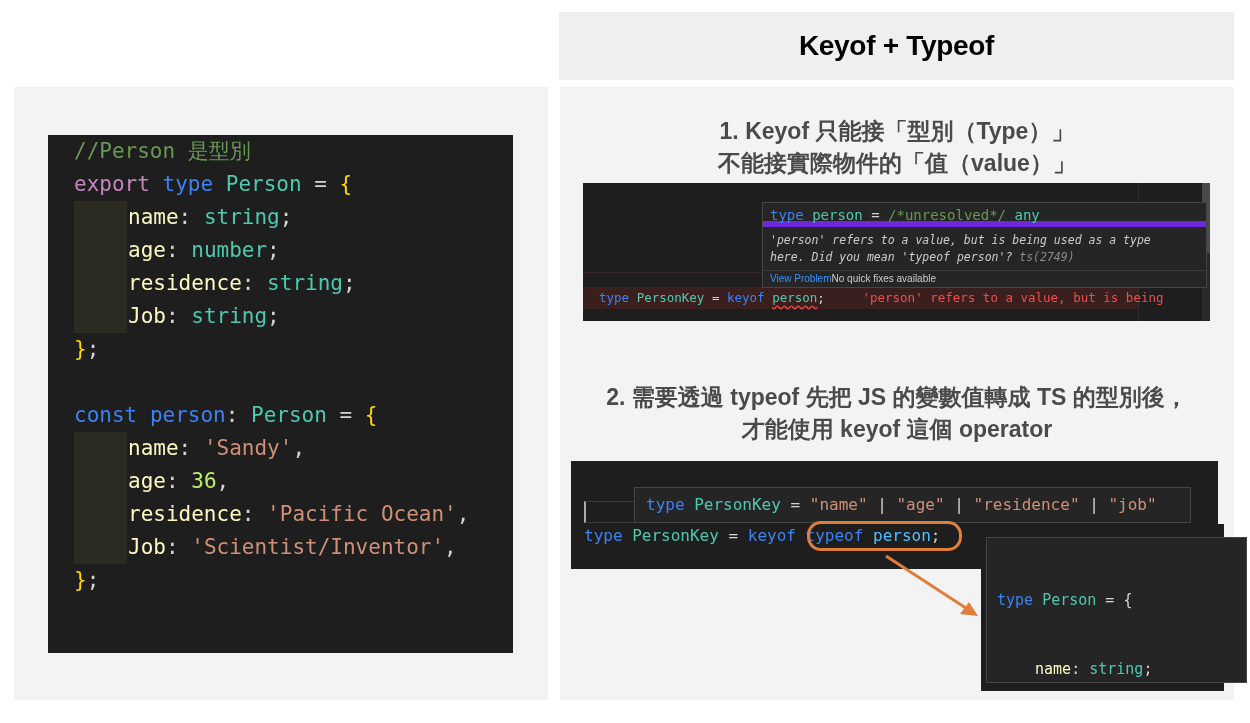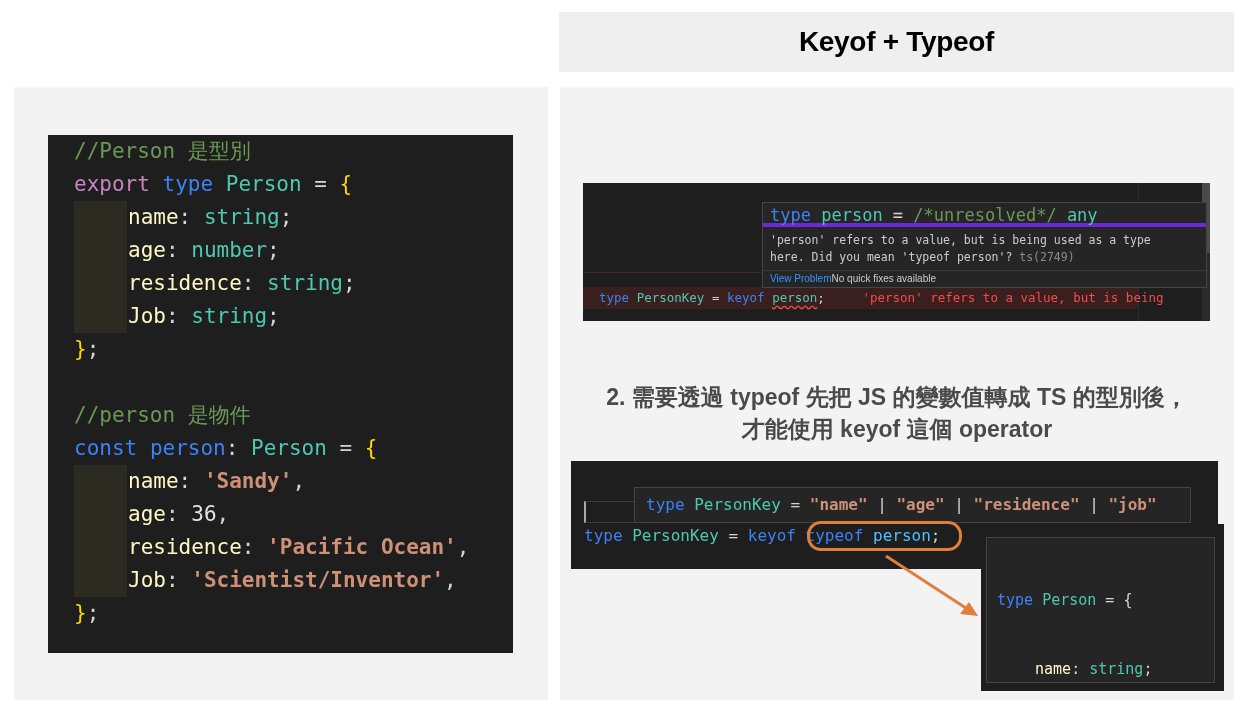--- a/index.html
+++ b/index.html
@@ -1,21 +1,21 @@
 <!DOCTYPE html>
 <html><head>
 <meta charset="utf-8">
 <style>
   * { box-sizing: border-box; margin: 0; padding: 0; }
   html, body { width: 1250px; height: 723px; background: #ffffff; overflow: hidden; }
   body { position: relative; font-family: "Liberation Sans", "DejaVu Sans", sans-serif; }
 
   .panel { position: absolute; background: #f3f3f3; }
   #left-panel { left: 14px; top: 87px; width: 534px; height: 613px; }
-  #header-box { left: 559px; top: 12px; width: 675px; height: 60px; background: #efefef;
+  #header-box { left: 559px; top: 12px; width: 675px; height: 68px; background: #efefef;
     display: flex; align-items: center; justify-content: center; }
   #header-box h1 { font-size: 28px; font-weight: bold; color: #000; letter-spacing: -0.3px; }
   #right-panel { left: 560px; top: 87px; width: 674px; height: 613px; }
 
   .mono { font-family: "DejaVu Sans Mono", "Liberation Mono", monospace; }
 
   
   #left-code { position: absolute; left: 48px; top: 135px; width: 465px; height: 518px;
     background: #1e1e1e; padding-top: 0; }
   .cline { position: relative; height: 33px; line-height: 33px; font-size: 21px; white-space: pre; padding-left: 26px; }
@@ -23,88 +23,91 @@
   .cline.indent::before { content: ""; position: absolute; left: 26px; top: 0; width: 53px; height: 33px; background: #2b2b22; }
   .gap { height: 33px; }
 
   .c-comment { color: #6a9955; }
   .c-kw { color: #c586c0; }
   .c-blue { color: #3b82f6; }
   .c-type { color: #4ec9b0; }
   .c-prop { color: #fef9c3; }
   .c-punct { color: #d4d4d4; }
   .c-brace { color: #ffd700; }
-  .c-str { color: #ce9178; font-weight: bold; }
-  .c-num { color: #e5e5e5; }
+  .c-str { color: #ce9178; }
+  .c-num { color: #bef264; }
   .c-var { color: #4fc1ff; }
   .c-err { color: #f14c4c; }
   .c-gray { color: #8b8b8b; }
 
   .section-title { position: absolute; left: 0; width: 674px; text-align: center;
     font-weight: bold; color: #4a4a4a; font-size: 23px; line-height: 32px; }
   #title-1 { top: 28px; }
   #title-2 { top: 282px; margin-top: 12px; }
 
   
   #shot1 { position: absolute; left: 583px; top: 183px; width: 627px; height: 138px; background: #1e1e1e; overflow: hidden; }
   #shot1 .scroll-track { position: absolute; right: 0; top: 0; width: 8px; height: 138px; background: #2a2a2a; }
   #shot1 .scroll-thumb { position: absolute; right: 0; top: 0; width: 8px; height: 70px; background: #4a4a4a; }
   #shot1 .ruler { position: absolute; left: 555px; top: 0; width: 1px; height: 138px; background: #2c2c2c; }
   #shot1 .err-line { position: absolute; left: 0; top: 104px; width: 555px; height: 22px; background: #3a1f1f; }
   #shot1 .err-line-top { position: absolute; left: 0; top: 89px; width: 555px; height: 15px; border-top: 1px solid #3a2a2a; }
   #shot1 .code-line { position: absolute; left: 16px; top: 104px; font-size: 12.5px; line-height: 22px; white-space: pre; }
   #shot1 .squiggle { text-decoration: underline wavy #f14c4c; text-underline-offset: 3px; }
   #hover1 { position: absolute; left: 762px; top: 202px; width: 445px; height: 86px; background: #252526;
     border: 1px solid #454545; }
-  #hover1 .sig { height: 24px; line-height: 24px; padding-left: 7px; font-size: 17px; border-bottom: 4px solid #6d28d9; white-space: pre; }
-  #hover1 .msg { padding: 5px 7px 0 7px; font-size: 11.5px; line-height: 17px; color: #cccccc; white-space: pre; height: 43px; }
+  #hover1 .sig { height: 24px; line-height: 24px; padding-left: 7px; font-size: 14px; border-bottom: 6px solid #6d28d9; white-space: pre; }
+  #hover1 .msg { padding: 5px 7px 0 7px; font-size: 11.5px; line-height: 17px; color: #cccccc; white-space: pre; height: 43px; font-style: italic; }
   #hover1 .actions { height: 18px; line-height: 16px; padding-left: 7px; border-top: 1px solid #3a3a3a; font-size: 10px; color: #cccccc; }
   #hover1 .link { color: #3794ff; }
 
   
   #shot2 { position: absolute; left: 571px; top: 461px; width: 647px; height: 108px; background: #1e1e1e; }
   #shot2 .cursor-box { position: absolute; left: 13px; top: 40px; width: 52px; height: 22px; border: 1px solid #3c3c3c; border-left: 2px solid #aaaaaa; border-right: none; }
   #hover2a { position: absolute; left: 634px; top: 487px; width: 557px; height: 36px; background: #252526; border: 1px solid #454545;
     font-size: 16px; line-height: 34px; padding-left: 11px; white-space: pre; }
   #shot2-code { position: absolute; left: 584px; top: 524px; font-size: 16px; line-height: 24px; white-space: pre; text-align: right; }
   #highlight-oval { position: absolute; left: 807px; top: 521px; width: 155px; height: 30px;
     border: 3px solid #e07e3c; border-radius: 14px; }
   #arrow { position: absolute; left: 880px; top: 552px; width: 110px; height: 70px; overflow: visible; }
   #hover2b-outer { position: absolute; left: 981px; top: 524px; width: 243px; height: 167px; background: #1e1e1e; }
-  #hover2b { position: absolute; left: 986px; top: 537px; width: 229px; height: 146px; background: #252526; border: 1px solid #454545;
+  #hover2b { position: absolute; left: 986px; top: 537px; width: 261px; height: 146px; background: #252526; border: 1px solid #454545;
     padding: 5px 0 12px 10px; font-size: 15px; line-height: 23px; white-space: pre; }
   #hover2b .in { padding-left: 38px; }
 </style>
 </head>
 <body>
 
 <div id="header-box" class="panel">
   <h1>Keyof + Typeof</h1>
 </div>
 
 <div id="left-panel" class="panel"></div>
 <div id="left-code" class="mono">
   <div class="cline"><span class="c-comment">//Person 是型別</span></div>
   <div class="cline"><span class="c-kw">export</span> <span class="c-blue">type</span> <span class="c-type">Person</span><span class="c-punct"> = </span><span class="c-brace">{</span></div>
   <div class="cline indent"><span class="c-prop">name</span><span class="c-punct">: </span><span class="c-type">string</span><span class="c-punct">;</span></div>
   <div class="cline indent"><span class="c-prop">age</span><span class="c-punct">: </span><span class="c-type">number</span><span class="c-punct">;</span></div>
   <div class="cline indent"><span class="c-prop">residence</span><span class="c-punct">: </span><span class="c-type">string</span><span class="c-punct">;</span></div>
   <div class="cline indent"><span class="c-prop">Job</span><span class="c-punct">: </span><span class="c-type">string</span><span class="c-punct">;</span></div>
   <div class="cline"><span class="c-brace">}</span><span class="c-punct">;</span></div>
   <div class="gap"></div>
-  <div class="cline"><span class="c-comment">//person 是物件</span></div>
   <div class="cline"><span class="c-blue">const</span> <span class="c-blue">person</span><span class="c-punct">: </span><span class="c-type">Person</span><span class="c-punct"> = </span><span class="c-brace">{</span></div>
   <div class="cline indent"><span class="c-prop">name</span><span class="c-punct">: </span><span class="c-str">'Sandy'</span><span class="c-punct">,</span></div>
   <div class="cline indent"><span class="c-prop">age</span><span class="c-punct">: </span><span class="c-num">36</span><span class="c-punct">,</span></div>
   <div class="cline indent"><span class="c-prop">residence</span><span class="c-punct">: </span><span class="c-str">'Pacific Ocean'</span><span class="c-punct">,</span></div>
   <div class="cline indent"><span class="c-prop">Job</span><span class="c-punct">: </span><span class="c-str">'Scientist/Inventor'</span><span class="c-punct">,</span></div>
   <div class="cline"><span class="c-brace">}</span><span class="c-punct">;</span></div>
 </div>
 
 <div id="right-panel" class="panel">
+  <div id="title-1" class="section-title">
+    <div>1. Keyof 只能接「型別（Type）」</div>
+    <div>不能接實際物件的「值（value）」</div>
+  </div>
   <div id="title-2" class="section-title">
     <div>2. 需要透過 typeof 先把 JS 的變數值轉成 TS 的型別後，</div>
     <div>才能使用 keyof 這個 operator</div>
   </div>
 </div>
 
 <div id="shot1" class="mono">
   <div class="ruler"></div>
   <div class="err-line-top"></div>
   <div class="err-line"></div>

